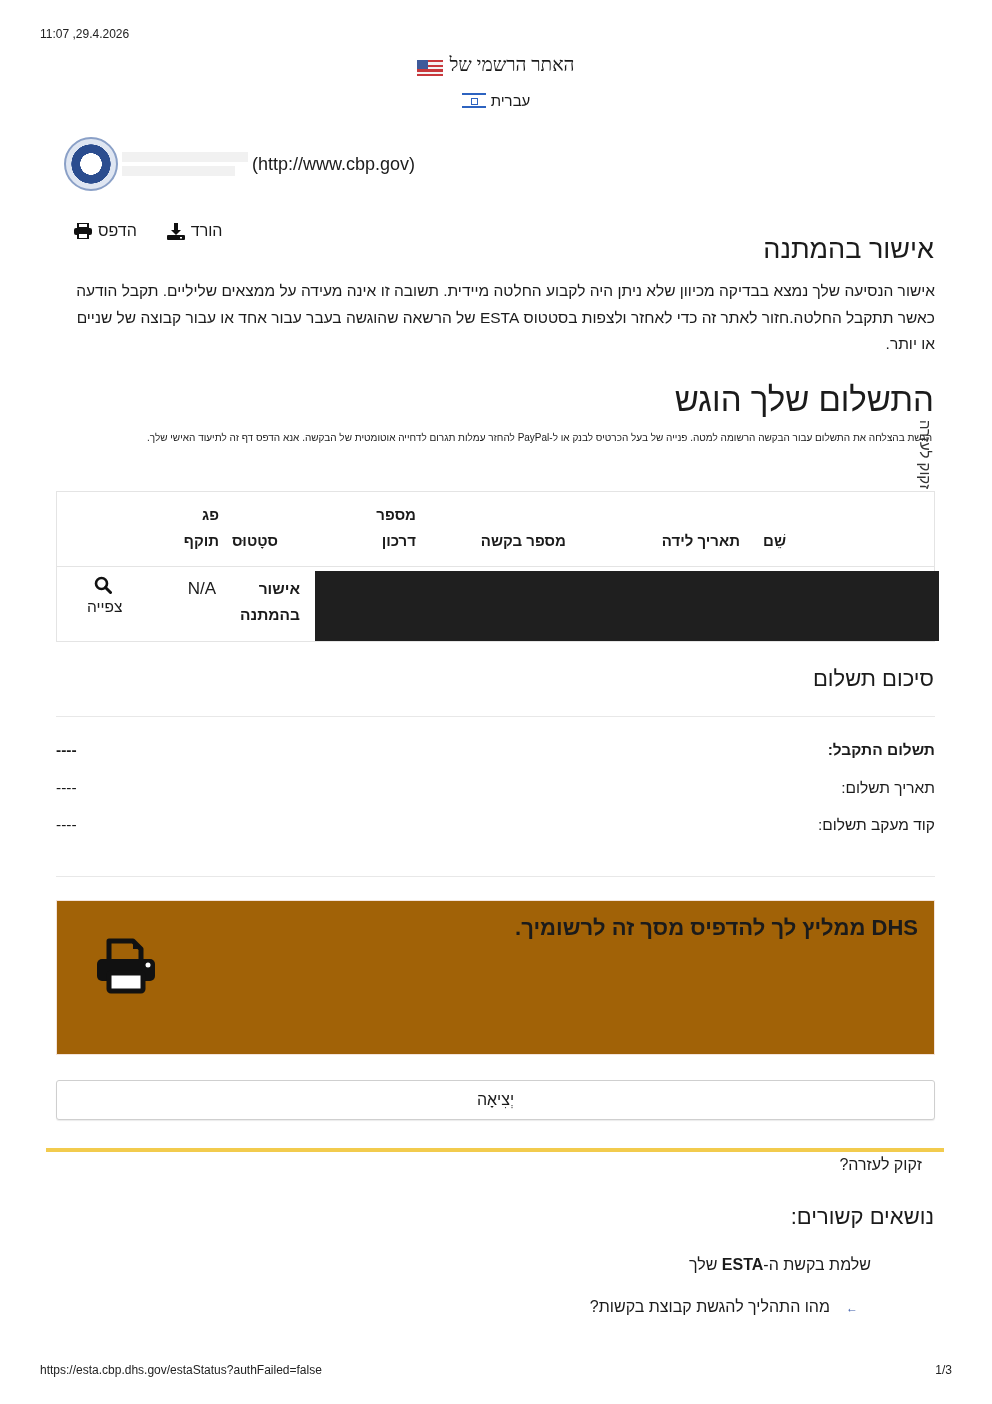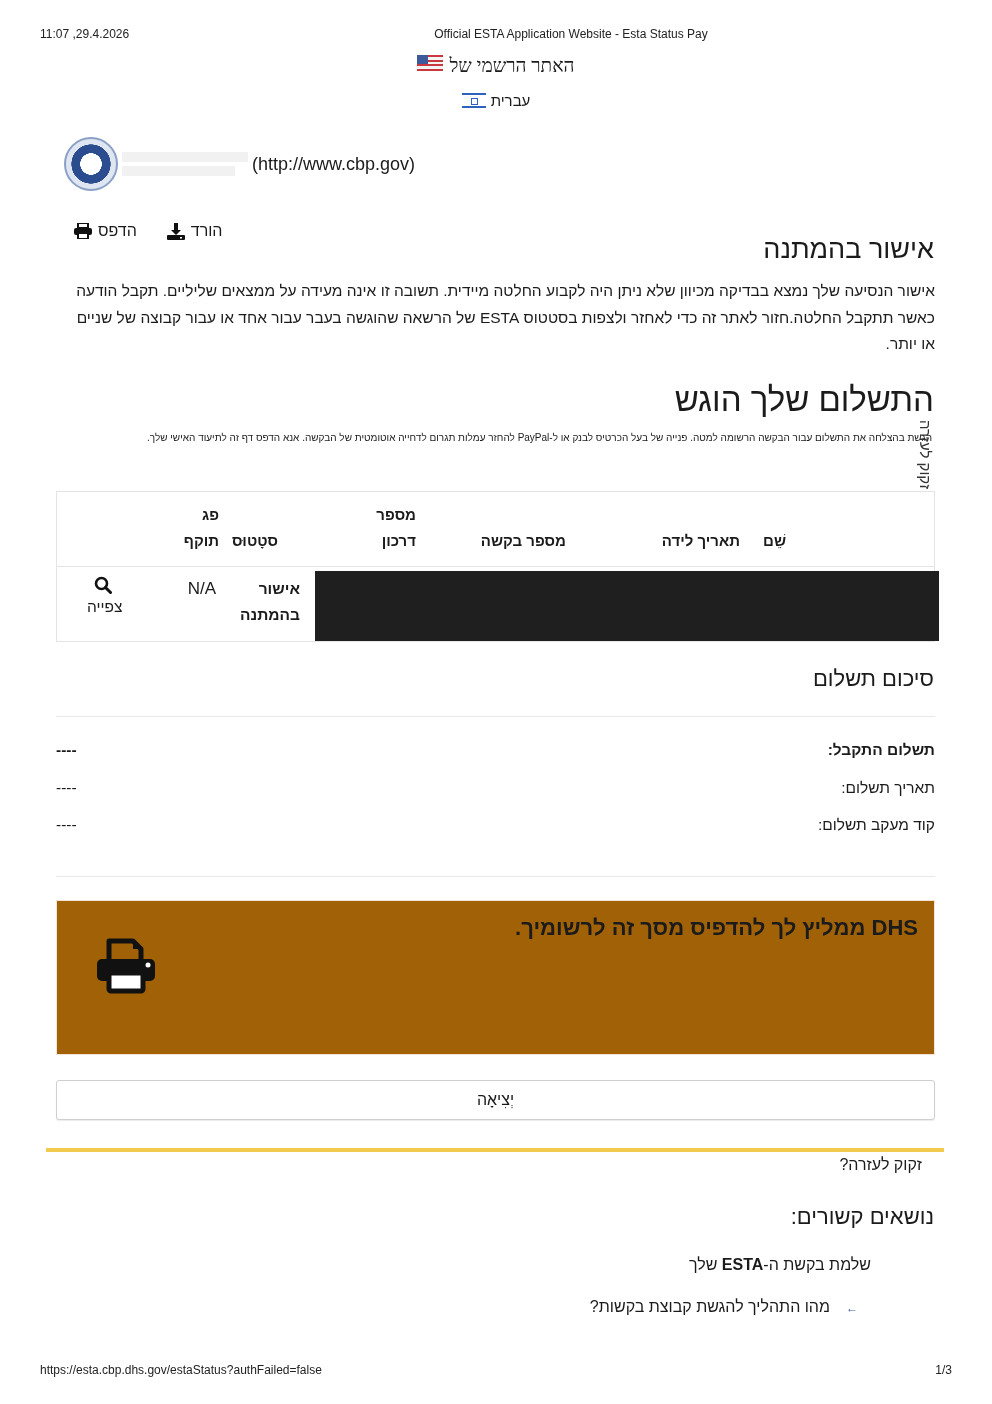--- a/index.html
+++ b/index.html
@@ -4,21 +4,21 @@
 <style>
   * { box-sizing: border-box; margin: 0; padding: 0; }
   html, body { width: 992px; height: 1404px; background: #ffffff; overflow: hidden; }
   body { position: relative; font-family: "Liberation Sans", sans-serif; color: #1b1b1b; }
 
   .print-header { position: absolute; top: 27px; left: 0; width: 992px; height: 16px; font-size: 12px; color: #222; }
   .print-header .date { position: absolute; left: 40px; top: 0; }
   .print-header .title { position: absolute; left: 0; width: 992px; text-align: center; top: 0; padding-left: 150px; }
 
   .gov-banner { position: absolute; top: 54px; left: 0; width: 992px; text-align: center; font-family: "Liberation Serif", serif; font-size: 19px; color: #1b1b1b; }
-  .gov-banner .inner { display: inline-flex; align-items: flex-start; gap: 6px; direction: ltr; }
+  .gov-banner .inner { display: inline-flex; align-items: flex-end; gap: 6px; direction: ltr; }
   .flag-us { width: 26px; height: 16px; display: inline-block; background: repeating-linear-gradient(to bottom, #c8383c 0 2.3px, #f4f4f4 2.3px 4.6px); position: relative; }
   .flag-us::before { content: ""; position: absolute; left: 0; top: 0; width: 11px; height: 9px; background: #3f5a9a; }
 
   .lang { position: absolute; top: 92px; left: 0; width: 992px; text-align: center; font-size: 15px; }
   .lang .inner { display: inline-flex; align-items: center; gap: 5px; direction: ltr; }
   .flag-il { width: 24px; height: 15px; display: inline-block; background: #fff; border-top: 2px solid #2d63c0; border-bottom: 2px solid #2d63c0; position: relative; }
   .flag-il::after { content: ""; position: absolute; left: 9px; top: 3px; width: 5px; height: 5px; border: 1px solid #2d63c0; }
 
   .logo-row { position: absolute; top: 137px; left: 64px; display: flex; align-items: center; }
   .seal { width: 54px; height: 54px; border-radius: 50%; background: radial-gradient(circle, #ffffff 0 30%, #2b4d8f 31% 55%, #dfe6f2 56% 100%); border: 2px solid #8aa0c7; }
@@ -83,21 +83,20 @@
 
   .print-footer { position: absolute; top: 1363px; left: 0; width: 992px; font-size: 12px; color: #222; }
   .print-footer .url { position: absolute; left: 40px; }
   .print-footer .page { position: absolute; right: 40px; }
 </style>
 </head>
 <body>
 
 <div class="print-header">
   <span class="date">11:07 ,29.4.2026</span>
-  <span class="title">Official ESTA Application Website - Esta Status Pay</span>
 </div>
 
 <div class="gov-banner">
   <span class="inner">
     <span class="flag-us"></span>
     <span style="direction:rtl;">האתר הרשמי של</span>
   </span>
 </div>
 
 <div class="lang">

